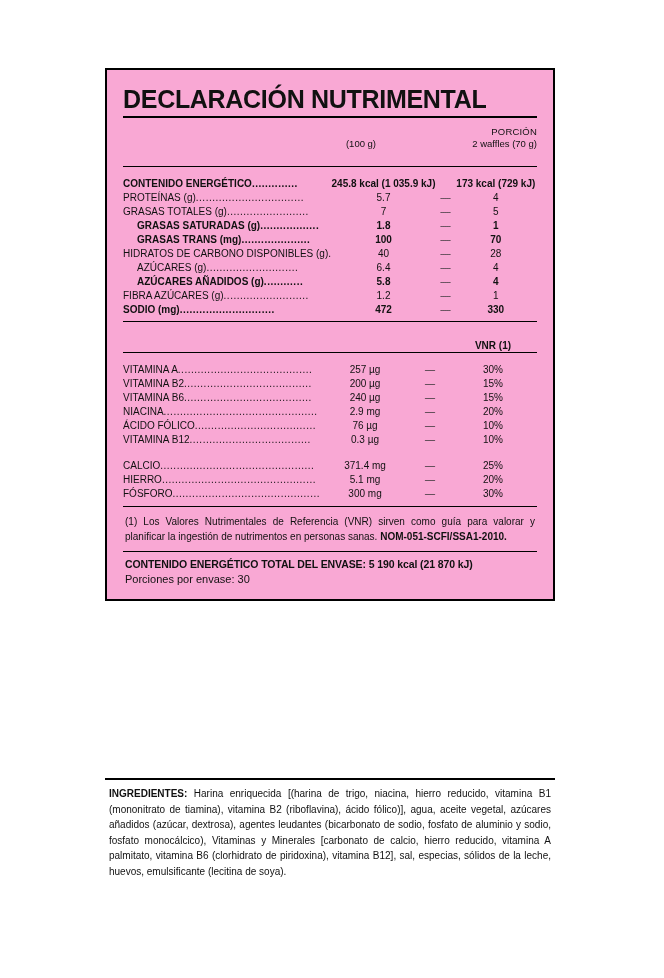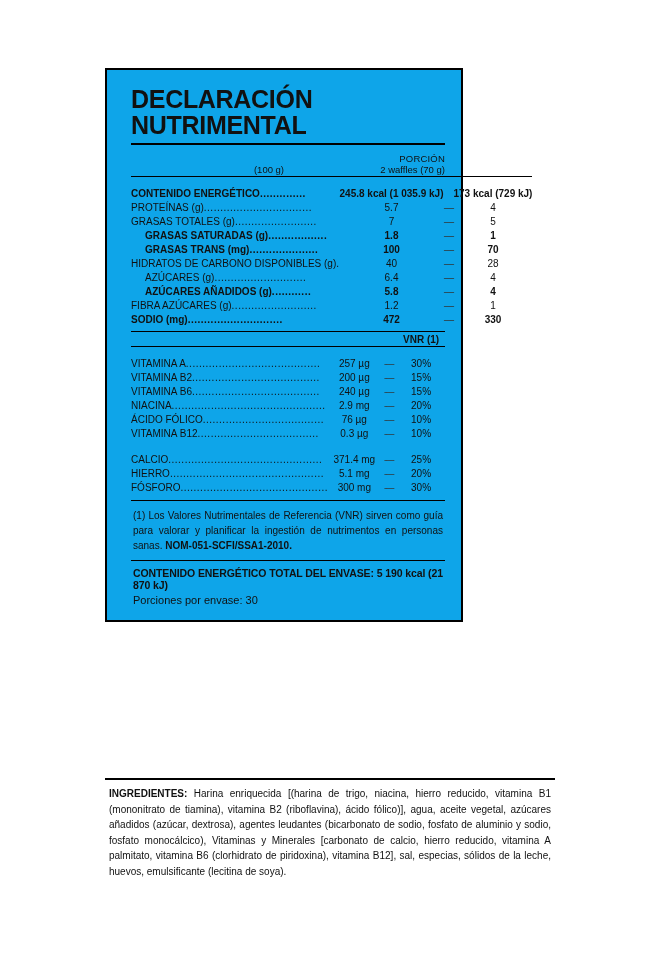--- a/index.html
+++ b/index.html
@@ -12,25 +12,25 @@
     height: 978px;
     font-family: "Liberation Sans", sans-serif;
     color: #111111;
     position: relative;
     overflow: hidden;
   }
   .label-box {
     position: absolute;
     left: 105px;
     top: 68px;
-    width: 358px;
+    width: 450px;
     border: 2px solid #000;
     box-sizing: border-box;
-    padding: 14px 16px 10px 24px;
-    background: #0ea5e9;
+    padding: 14px 16px 10px 16px;
+    background: #f9a8d4;
   }
   .title {
     font-size: 25px;
     font-weight: bold;
     letter-spacing: -0.3px;
     line-height: 1.05;
     margin: 2px 0 4px 0;
   }
   .title-rule {
     border-bottom: 2px solid #000;
@@ -58,20 +58,21 @@
   }
   .portion-word {
     font-size: 9.5px;
     letter-spacing: 0.2px;
   }
 
   table.nut {
     width: 100%;
     border-collapse: collapse;
     font-size: 10px;
+    margin-top: 16px;
   }
   table.nut td {
     padding: 1.5px 0;
     vertical-align: bottom;
     white-space: nowrap;
   }
   td.name {
     width: auto;
     overflow: hidden;
   }

